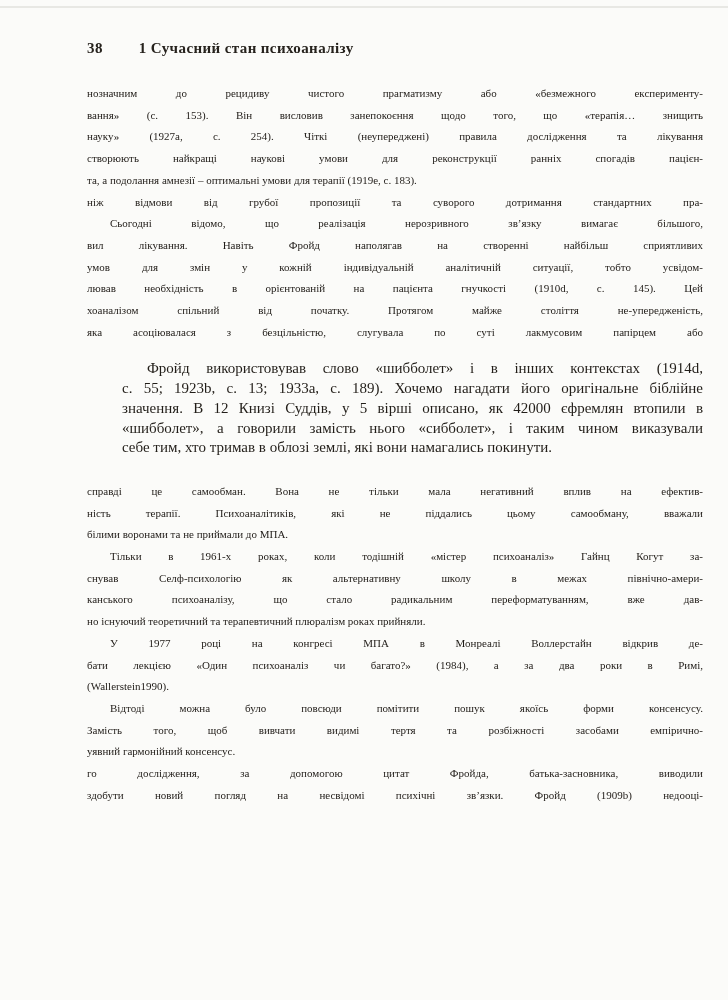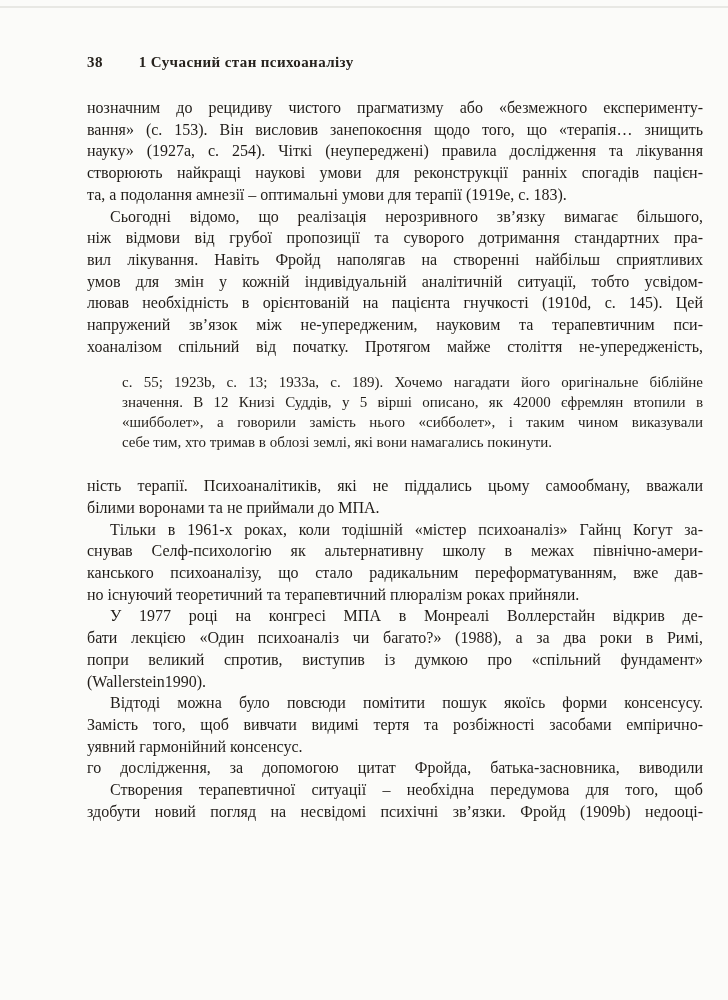--- a/index.html
+++ b/index.html
@@ -12,32 +12,31 @@
     overflow: hidden;
   }
   .scan-edge-top {
     position: absolute; top: 6px; left: 0; right: 0; height: 2px;
     background: #d9d9d4; opacity: .55; filter: blur(.6px);
   }
   .page {
     position: absolute; top: 0; left: 0; right: 0; bottom: 0;
     padding: 40px 25px 0 87px;
     box-sizing: border-box;
-    margin-top: 14px;
   }
   .page-header {
     font-size: 15px; font-weight: bold; line-height: 17px;
     letter-spacing: .4px;
     margin-bottom: 26px;
     color: #26221d;
   }
   .page-header .pagenum { display: inline-block; margin-right: 36px; }
   .text-area { }
   .para { text-align: justify; }
-  .para.body { font-size: 16px; line-height: 21.7px; font-family: Liberation Serif, serif; }
+  .para.body { font-size: 11px; line-height: 21.7px; font-family: Liberation Serif, serif; }
   .para.quote {
     font-size: 15px; line-height: 19.7px;
     margin: 16px 0 23px 35px;
     color: #221e19;
   }
   .line {
     white-space: nowrap;
     text-align: justify;
     text-align-last: justify;
   }
@@ -56,54 +55,54 @@
   </div>
   <div class="text-area">
       <div class="para body">
         <div class="line">нозначним до рецидиву чистого прагматизму або «безмежного експерименту-</div>
         <div class="line">вання» (с. 153). Він висловив занепокоєння щодо того, що «терапія… знищить</div>
         <div class="line">науку» (1927a, с. 254). Чіткі (неупереджені) правила дослідження та лікування</div>
         <div class="line">створюють найкращі наукові умови для реконструкції ранніх спогадів пацієн-</div>
         <div class="line last">та, а подолання амнезії – оптимальні умови для терапії (1919e, с. 183).</div>
       </div>
       <div class="para body">
+        <div class="line">ніж відмови від грубої пропозиції та суворого дотримання стандартних пра-</div>
         <div class="line first">Сьогодні відомо, що реалізація нерозривного зв’язку вимагає більшого,</div>
-        <div class="line">ніж відмови від грубої пропозиції та суворого дотримання стандартних пра-</div>
         <div class="line">вил лікування. Навіть Фройд наполягав на створенні найбільш сприятливих</div>
         <div class="line">умов для змін у кожній індивідуальній аналітичній ситуації, тобто усвідом-</div>
         <div class="line">лював необхідність в орієнтованій на пацієнта гнучкості (1910d, с. 145). Цей</div>
-        <div class="line">напружений зв’язок між не-упередженим, науковим та терапевтичним пси-</div>
         <div class="line">хоаналізом спільний від початку. Протягом майже століття не-упередженість,</div>
+        <div class="line">яка асоціювалася з безцільністю, слугувала по суті лакмусовим папірцем або</div>
       </div>
       <div class="para quote">
+        <div class="line first">Фройд використовував слово «шибболет» і в інших контекстах (1914d,</div>
         <div class="line">с. 55; 1923b, с. 13; 1933a, с. 189). Хочемо нагадати його оригінальне біблійне</div>
         <div class="line">значення. В 12 Книзі Суддів, у 5 вірші описано, як 42000 єфремлян втопили в</div>
         <div class="line">«шибболет», а говорили замість нього «сибболет», і таким чином виказували</div>
         <div class="line last">себе тим, хто тримав в облозі землі, які вони намагались покинути.</div>
       </div>
       <div class="para body">
+        <div class="line">справді це самообман. Вона не тільки мала негативний вплив на ефектив-</div>
         <div class="line">ність терапії. Психоаналітиків, які не піддались цьому самообману, вважали</div>
         <div class="line last">білими воронами та не приймали до МПА.</div>
       </div>
       <div class="para body">
         <div class="line first">Тільки в 1961-х роках, коли тодішній «містер психоаналіз» Гайнц Когут за-</div>
         <div class="line">снував Селф-психологію як альтернативну школу в межах північно-амери-</div>
         <div class="line">канського психоаналізу, що стало радикальним переформатуванням, вже дав-</div>
         <div class="line last">но існуючий теоретичний та терапевтичний плюралізм роках прийняли.</div>
       </div>
       <div class="para body">
         <div class="line first">У 1977 році на конгресі МПА в Монреалі Воллерстайн відкрив де-</div>
-        <div class="line">бати лекцією «Один психоаналіз чи багато?» (1988), а за два роки в Римі,</div>
-        <div class="line">попри великий спротив, виступив із думкою про «спільний фундамент»</div>
+        <div class="line">бати лекцією «Один психоаналіз чи багато?» (1984), а за два роки в Римі,</div>
         <div class="line last">(Wallerstein1990).</div>
       </div>
       <div class="para body">
         <div class="line first">Відтоді можна було повсюди помітити пошук якоїсь форми консенсусу.</div>
         <div class="line">Замість того, щоб вивчати видимі тертя та розбіжності засобами емпірично-</div>
         <div class="line last">уявний гармонійний консенсус.</div>
         <div class="line">го дослідження, за допомогою цитат Фройда, батька-засновника, виводили</div>
       </div>
       <div class="para body">
-        <div class="line first">Створения терапевтичної ситуації – необхідна передумова для того, щоб</div>
         <div class="line">здобути новий погляд на несвідомі психічні зв’язки. Фройд (1909b) недооці-</div>
       </div>
     </div>
 </div>
 
 </body></html>

